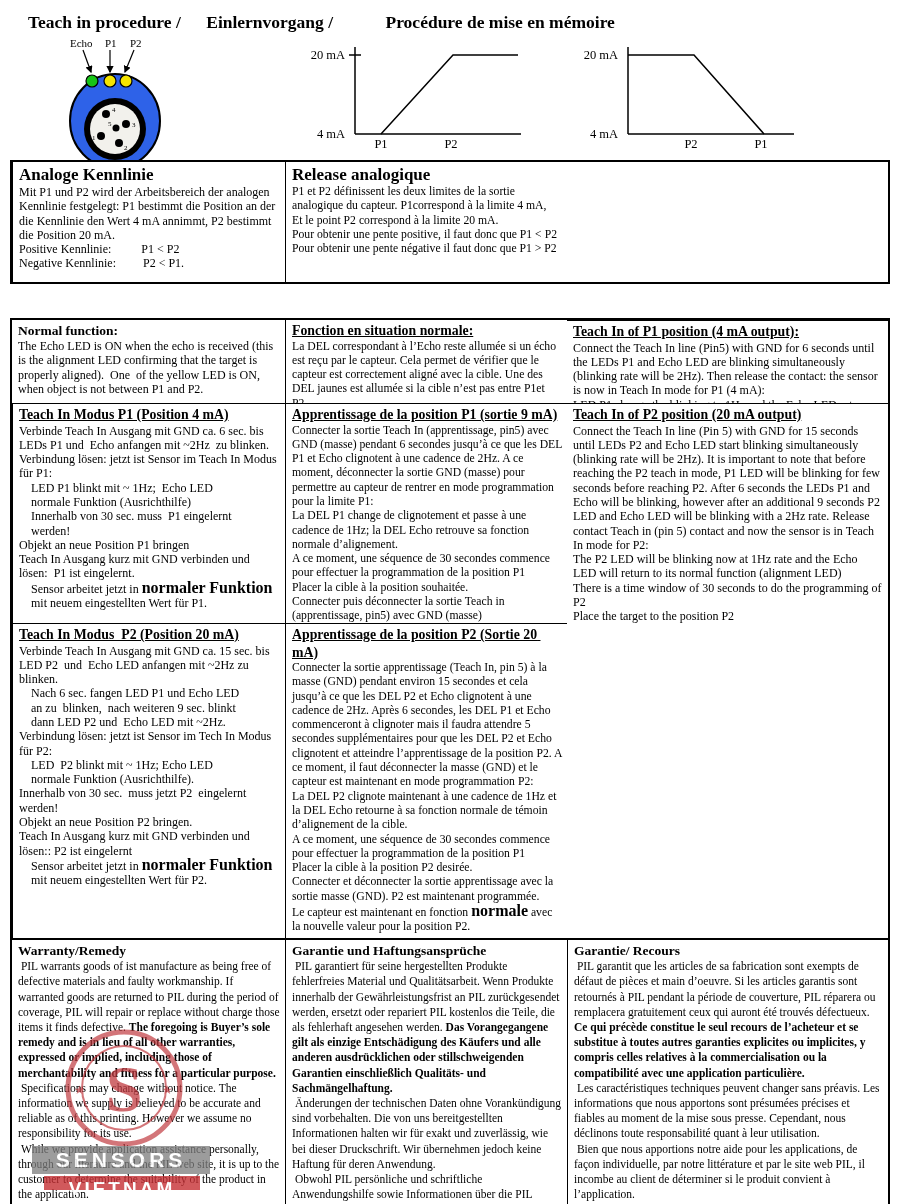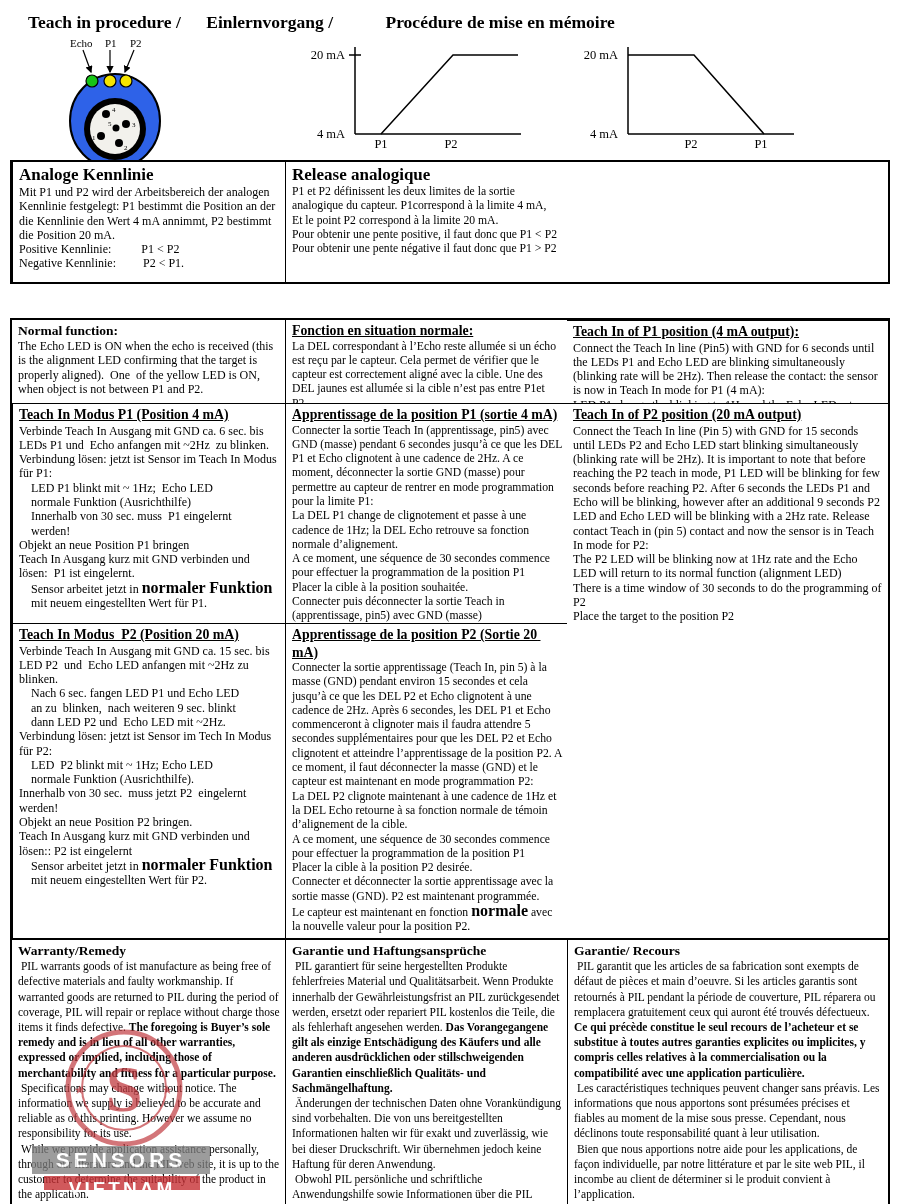--- a/index.html
+++ b/index.html
@@ -124,21 +124,21 @@
     <div class="cell c2 r2"><span class="hu">Teach In Modus P1 (Position 4 mA)</span><span>
 Verbinde Teach In Ausgang mit GND ca. 6 sec. bis LEDs P1 und  Echo anfangen mit ~2Hz  zu blinken. Verbindung lösen: jetzt ist Sensor im Teach In Modus für P1:
     LED P1 blinkt mit ~ 1Hz;  Echo LED
     normale Funktion (Ausrichthilfe)
     Innerhalb von 30 sec. muss  P1 eingelernt
     werden!
 Objekt an neue Position P1 bringen
 Teach In Ausgang kurz mit GND verbinden und lösen:  P1 ist eingelernt.
     Sensor arbeitet jetzt in </span><span class="bb">normaler Funktion</span><span>
     mit neuem eingestellten Wert für P1.</span></div>
-    <div class="cell c3 r2 fr"><span class="hu">Apprentissage de la position P1 (sortie 4 mA)</span><span>
+    <div class="cell c3 r2 fr"><span class="hu">Apprentissage de la position P1 (sortie 9 mA)</span><span>
 Connecter la sortie Teach In (apprentissage, pin5) avec GND (masse) pendant 6 secondes jusqu’à ce que les DEL P1 et Echo clignotent à une cadence de 2Hz. A ce moment, déconnecter la sortie GND (masse) pour permettre au capteur de rentrer en mode programmation pour la limite P1:
 La DEL P1 change de clignotement et passe à une cadence de 1Hz; la DEL Echo retrouve sa fonction normale d’alignement.
 A ce moment, une séquence de 30 secondes commence pour effectuer la programmation de la position P1
 Placer la cible à la position souhaitée.
 Connecter puis déconnecter la sortie Teach in (apprentissage, pin5) avec GND (masse)
 La position P1 est maintenant mémorisée. Le capteur travaille en </span><span class="bb">fonction normale</span><span> avec la nouvelle valeur pour P1.</span></div>
 
     <div class="cell c1 r3"><span class="hu">Teach In of P2 position (20 mA output)</span><span>
 Connect the Teach In line (Pin 5) with GND for 15 seconds until LEDs P2 and Echo LED start blinking simultaneously (blinking rate will be 2Hz). It is important to note that before reaching the P2 teach in mode, P1 LED will be blinking for few seconds before reaching P2. After 6 seconds the LEDs P1 and Echo will be blinking, however after an additional 9 seconds P2 LED and Echo LED will be blinking with a 2Hz rate. Release contact Teach in (pin 5) contact and now the sensor is in Teach In mode for P2:
 The P2 LED will be blinking now at 1Hz rate and the Echo LED will return to its normal function (alignment LED)

